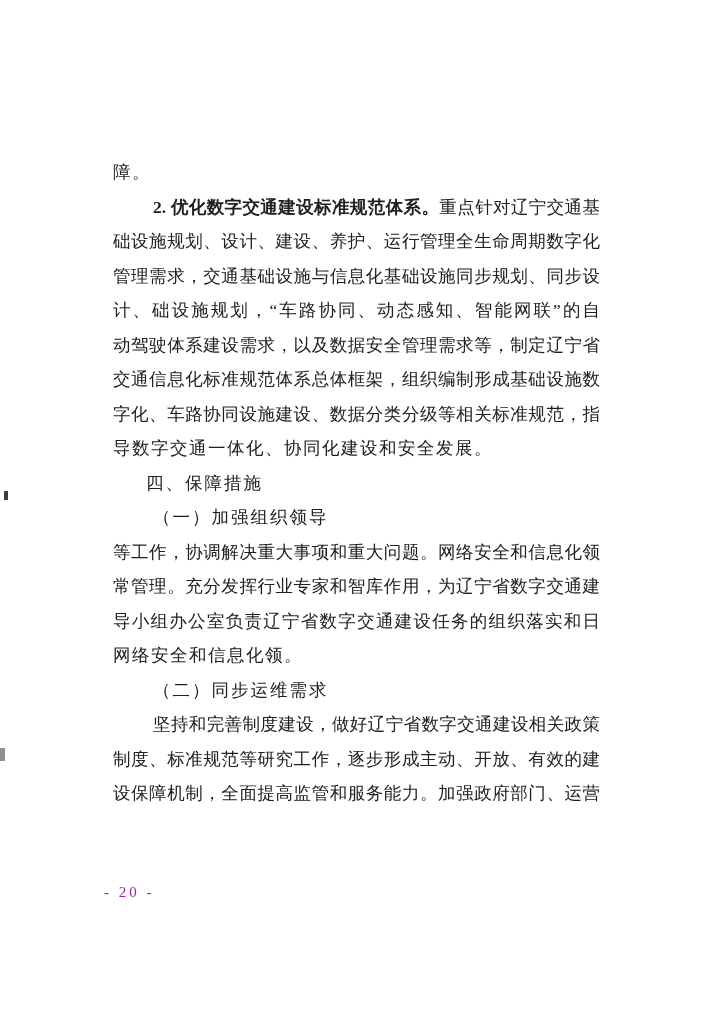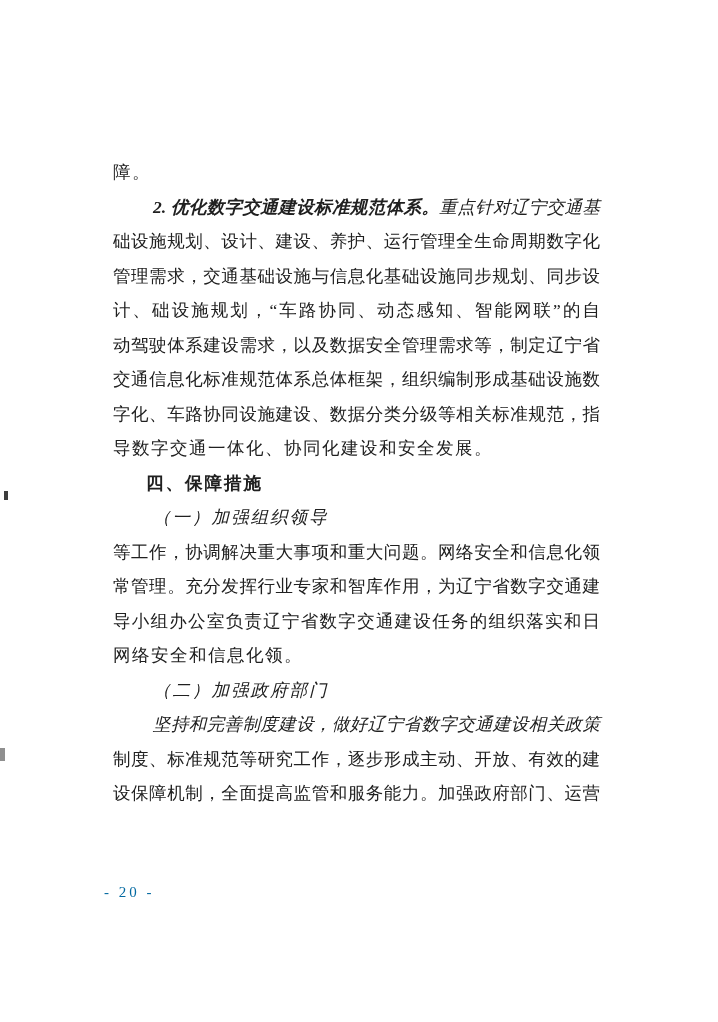--- a/index.html
+++ b/index.html
@@ -25,28 +25,28 @@
     letter-spacing:1.5px;
     white-space:nowrap;
     color:#202020;
   }
   .j{
     text-align:justify;
     text-align-last:justify;
     letter-spacing:0;
     white-space:normal;
   }
-  .ind{padding-left:40px;font-style:italic;}
+  .ind{padding-left:40px;}
   .ind-h{padding-left:33px;}
   .bold{font-weight:bold;}
-  .hd{font-weight:bold;letter-spacing:2px;}
+  .hd{font-weight:normal;letter-spacing:2px;}
   .sub{letter-spacing:2px;}
   .pageno{
     position:absolute;left:104px;top:884px;
-    font-size:15px;letter-spacing:3px;color:#0369a1;
+    font-size:15px;letter-spacing:3px;color:#a21caf;
     font-family:"Liberation Serif","DejaVu Serif",serif;
   }
   .speck1{
     position:absolute;left:4px;top:491px;width:4px;height:9px;
     background:#3d3d3d;
   }
   .speck2{
     position:absolute;left:0px;top:748px;width:5px;height:13px;
     background:#8f8f8f;
   }
@@ -65,21 +65,21 @@
     <div class="line j"><span>动驾驶体系建设需求，以及数据安全管理需求等，制定辽宁省</span></div>
     <div class="line j"><span>交通信息化标准规范体系总体框架，组织编制形成基础设施数</span></div>
     <div class="line j"><span>字化、车路协同设施建设、数据分类分级等相关标准规范，指</span></div>
     <div class="line"><span>导数字交通一体化、协同化建设和安全发展。</span></div>
     <div class="line hd ind-h"><span>四、保障措施</span></div>
     <div class="line sub ind"><span>（一）加强组织领导</span></div>
     <div class="line j"><span>等工作，协调解决重大事项和重大问题。网络安全和信息化领</span></div>
     <div class="line j"><span>常管理。充分发挥行业专家和智库作用，为辽宁省数字交通建</span></div>
     <div class="line j"><span>导小组办公室负责辽宁省数字交通建设任务的组织落实和日</span></div>
     <div class="line"><span>网络安全和信息化领。</span></div>
-    <div class="line sub ind"><span>（二）加强政府部门</span></div>
+    <div class="line sub ind"><span>（二）同步运维需求</span></div>
     <div class="line j ind"><span>坚持和完善制度建设，做好辽宁省数字交通建设相关政策</span></div>
     <div class="line j"><span>制度、标准规范等研究工作，逐步形成主动、开放、有效的建</span></div>
     <div class="line j"><span>设保障机制，全面提高监管和服务能力。加强政府部门、运营</span></div>
   </div>
 
   <div class="pageno">- 20 -</div>
 
   <div class="speck1"></div>
   <div class="speck2"></div>
 

